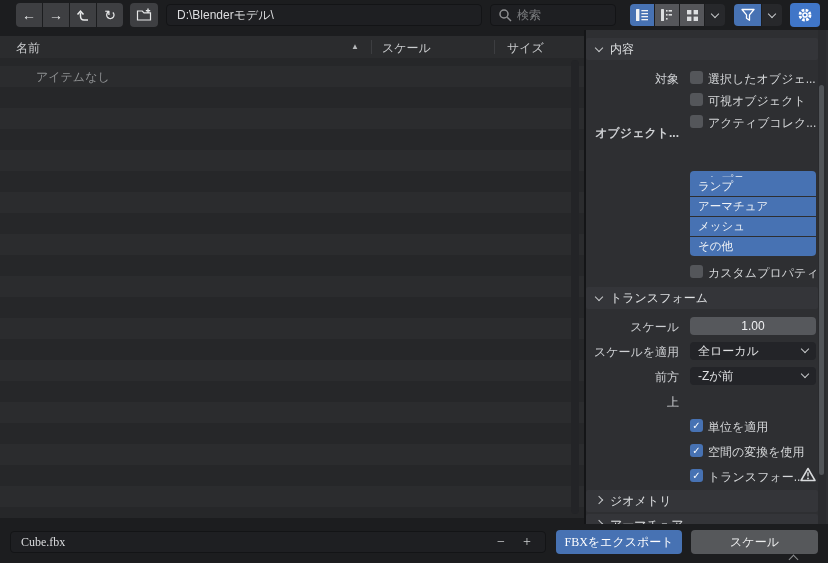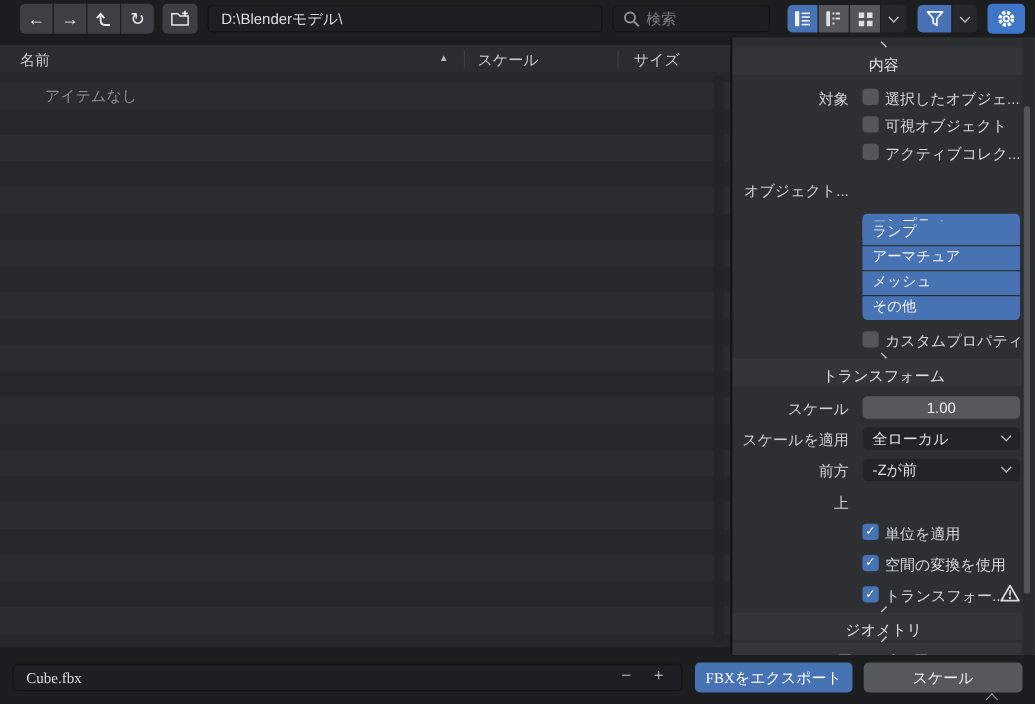--- a/index.html
+++ b/index.html
@@ -54,21 +54,21 @@
   .vline { position:absolute; left:584px; top:30px; width:2px; height:494px; background:#141517; }
 
   
   .sidebar {
     position:absolute; left:586px; top:30px; width:242px; height:494px;
     background:#2e2f32; overflow:hidden;
   }
   .sechdr {
     position:absolute; left:0; width:232px; height:22px; background:#343539;
     display:flex; align-items:center; gap:8px; padding-left:10px;
-    color:#dfe1e3; cursor:pointer; border-radius:2px;flex-direction:column;
+    color:#dfe1e3; cursor:pointer; border-radius:2px;
   }
   .flabel { position:absolute; width:93px; left:0; text-align:right; color:#ced0d3; }
   .cb {
     position:absolute; left:104px; width:13px; height:13px; border-radius:3px;
     background:#54565a; display:flex; align-items:center; justify-content:center; cursor:pointer;
   }
   .cb.checked { background:#4772b3; }
   .cb .mark { font-size:10px; color:#ffffff; line-height:1; }
   .cblabel { position:absolute; left:122px; color:#d5d7d9; }
   .objbtn {
@@ -231,21 +231,21 @@
     </div>
 
     <span class="flabel" style="top:41px;">対象</span>
     <span class="cb" style="top:41px;"></span>
     <span class="cblabel" style="top:41px;">選択したオブジェ...</span>
     <span class="cb" style="top:63px;"></span>
     <span class="cblabel" style="top:63px;">可視オブジェクト</span>
     <span class="cb" style="top:85px;"></span>
     <span class="cblabel" style="top:85px;">アクティブコレク...</span>
 
-    <span class="flabel" style="top:115px;">オブジェクト...</span>
+    <span class="flabel" style="top:95px;font-weight:bold;">オブジェクト...</span>
     <span class="objbtn" style="top:107px;border-radius:4px 4px 0 0;margin-top:34px;">エンプティ</span>
     <span class="objbtn" style="top:147px;">ランプ</span>
     <span class="objbtn" style="top:167px;">アーマチュア</span>
     <span class="objbtn" style="top:187px;">メッシュ</span>
     <span class="objbtn" style="top:207px;border-radius:0 0 4px 4px;">その他</span>
 
     <span class="cb" style="top:235px;"></span>
     <span class="cblabel" style="top:235px;">カスタムプロパティ</span>
 
     <div class="sechdr" style="top:257px;">

